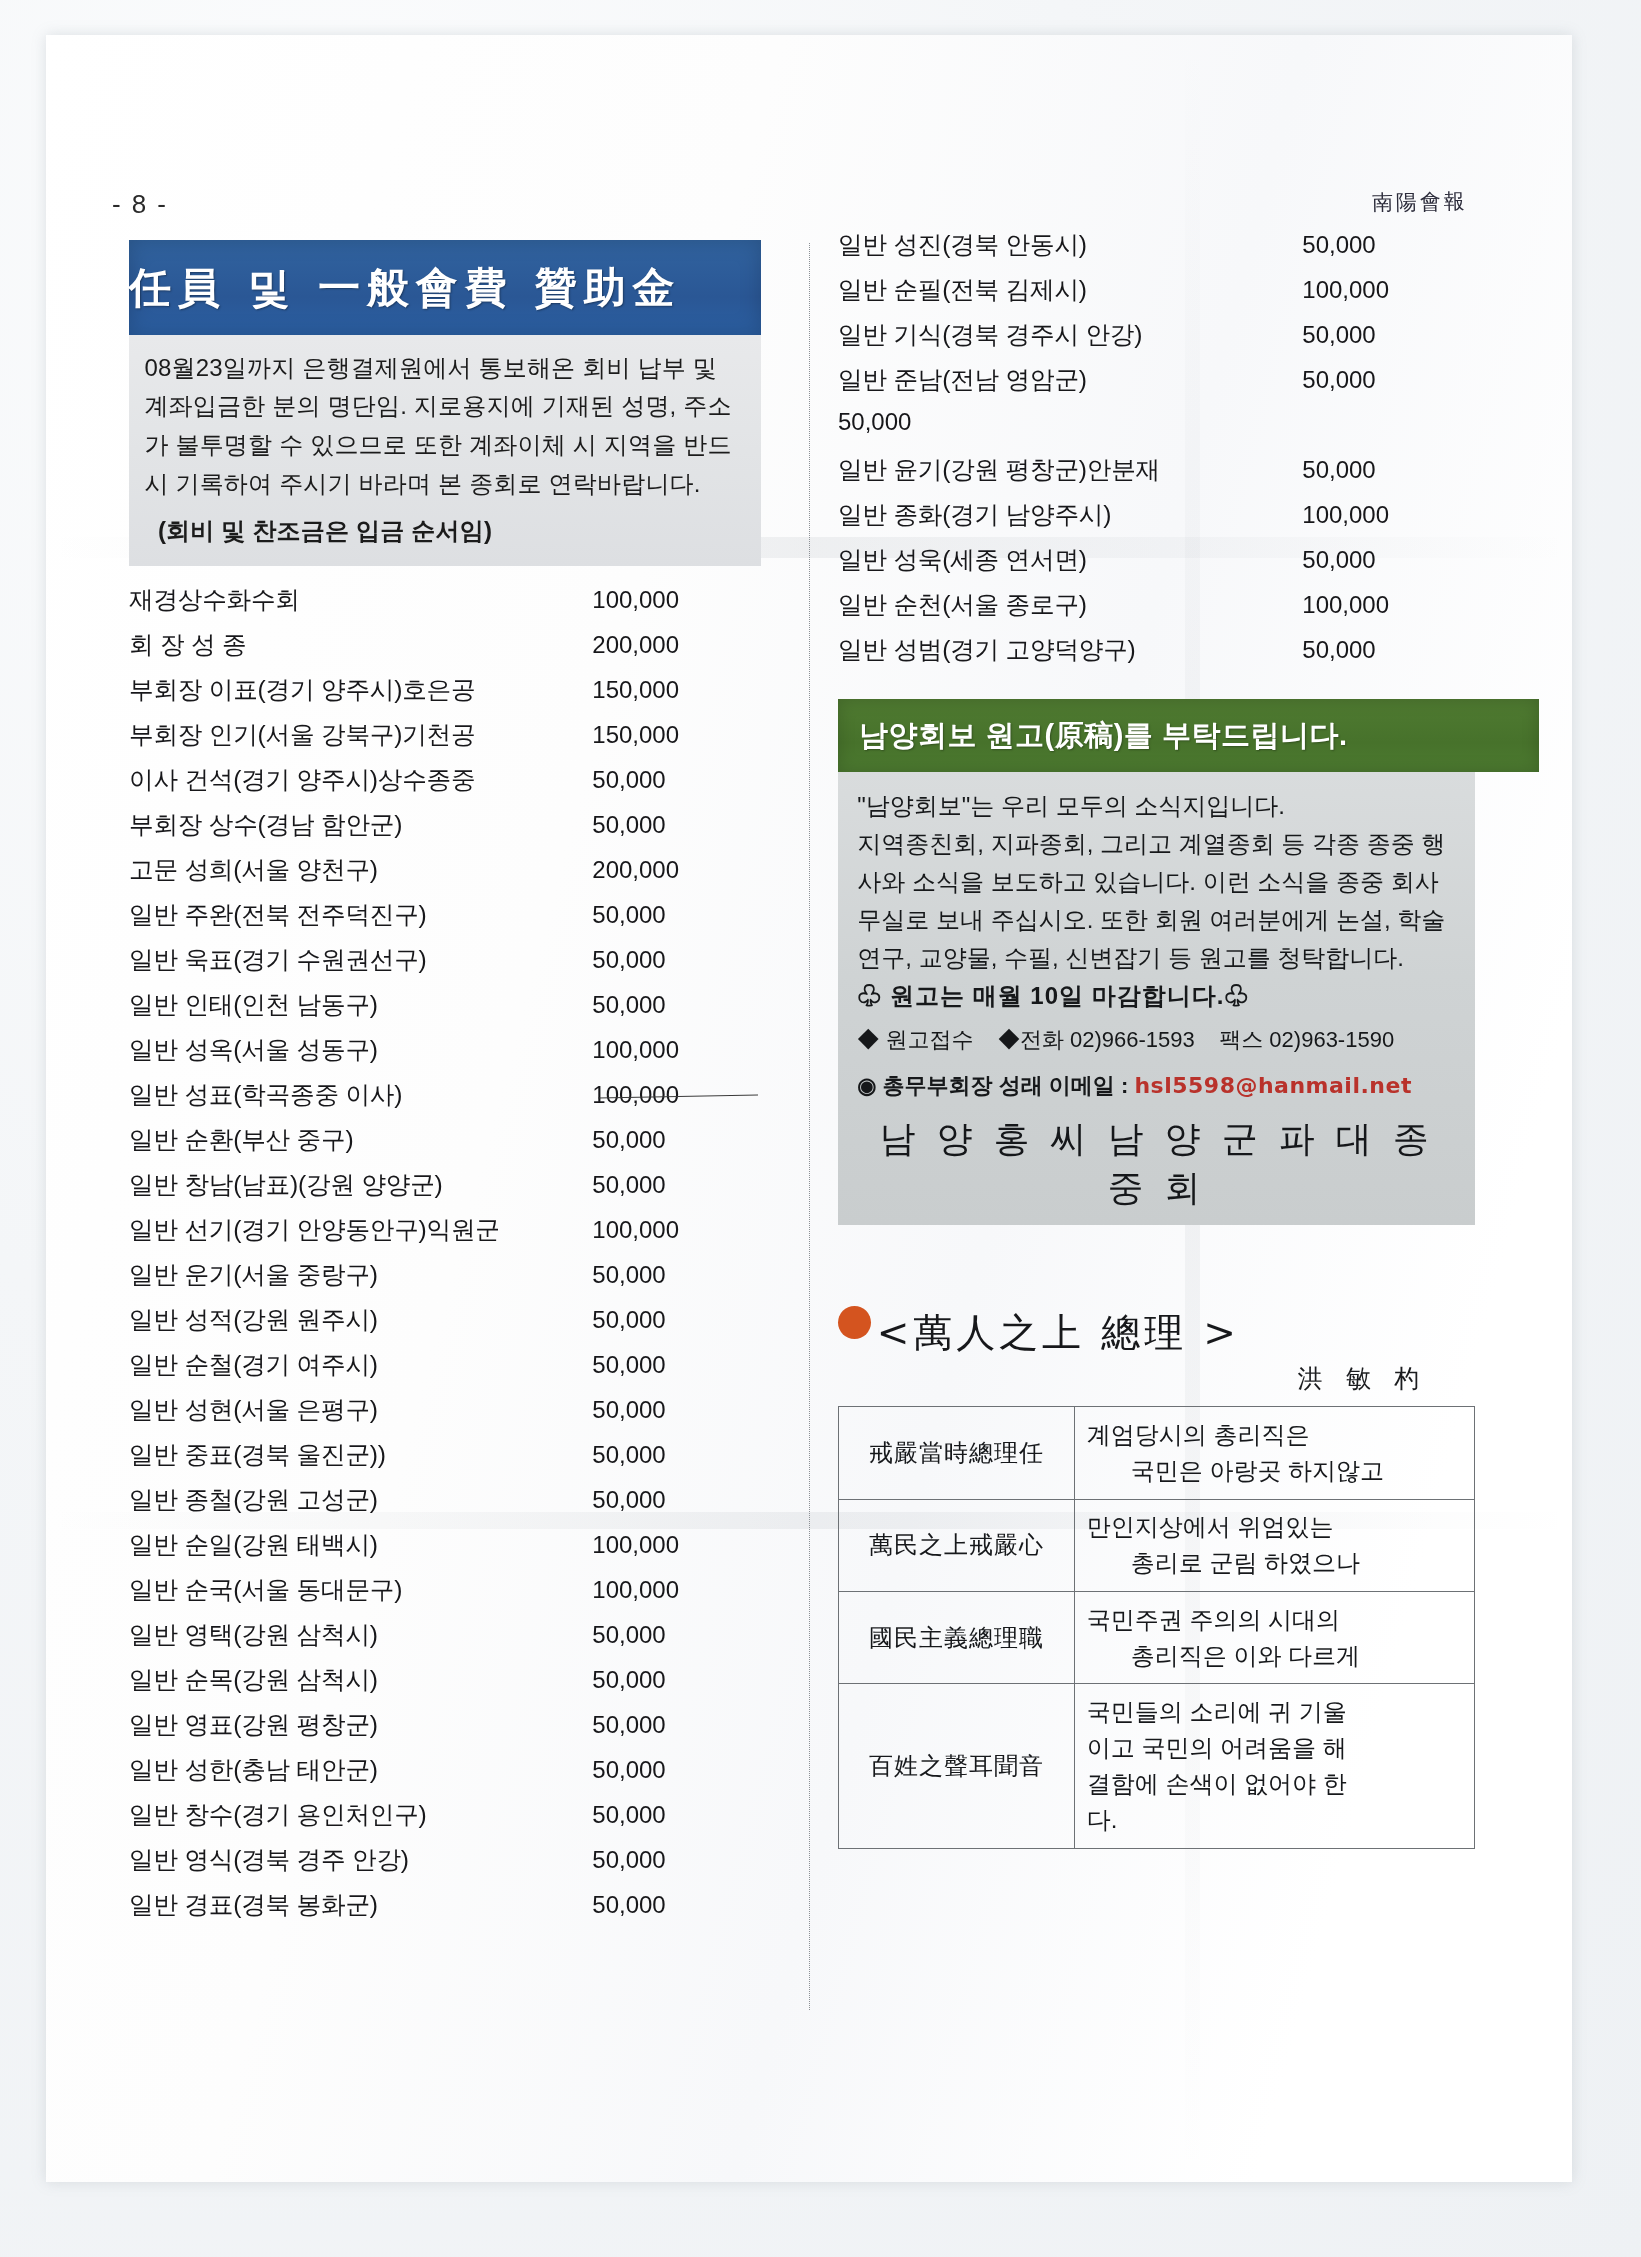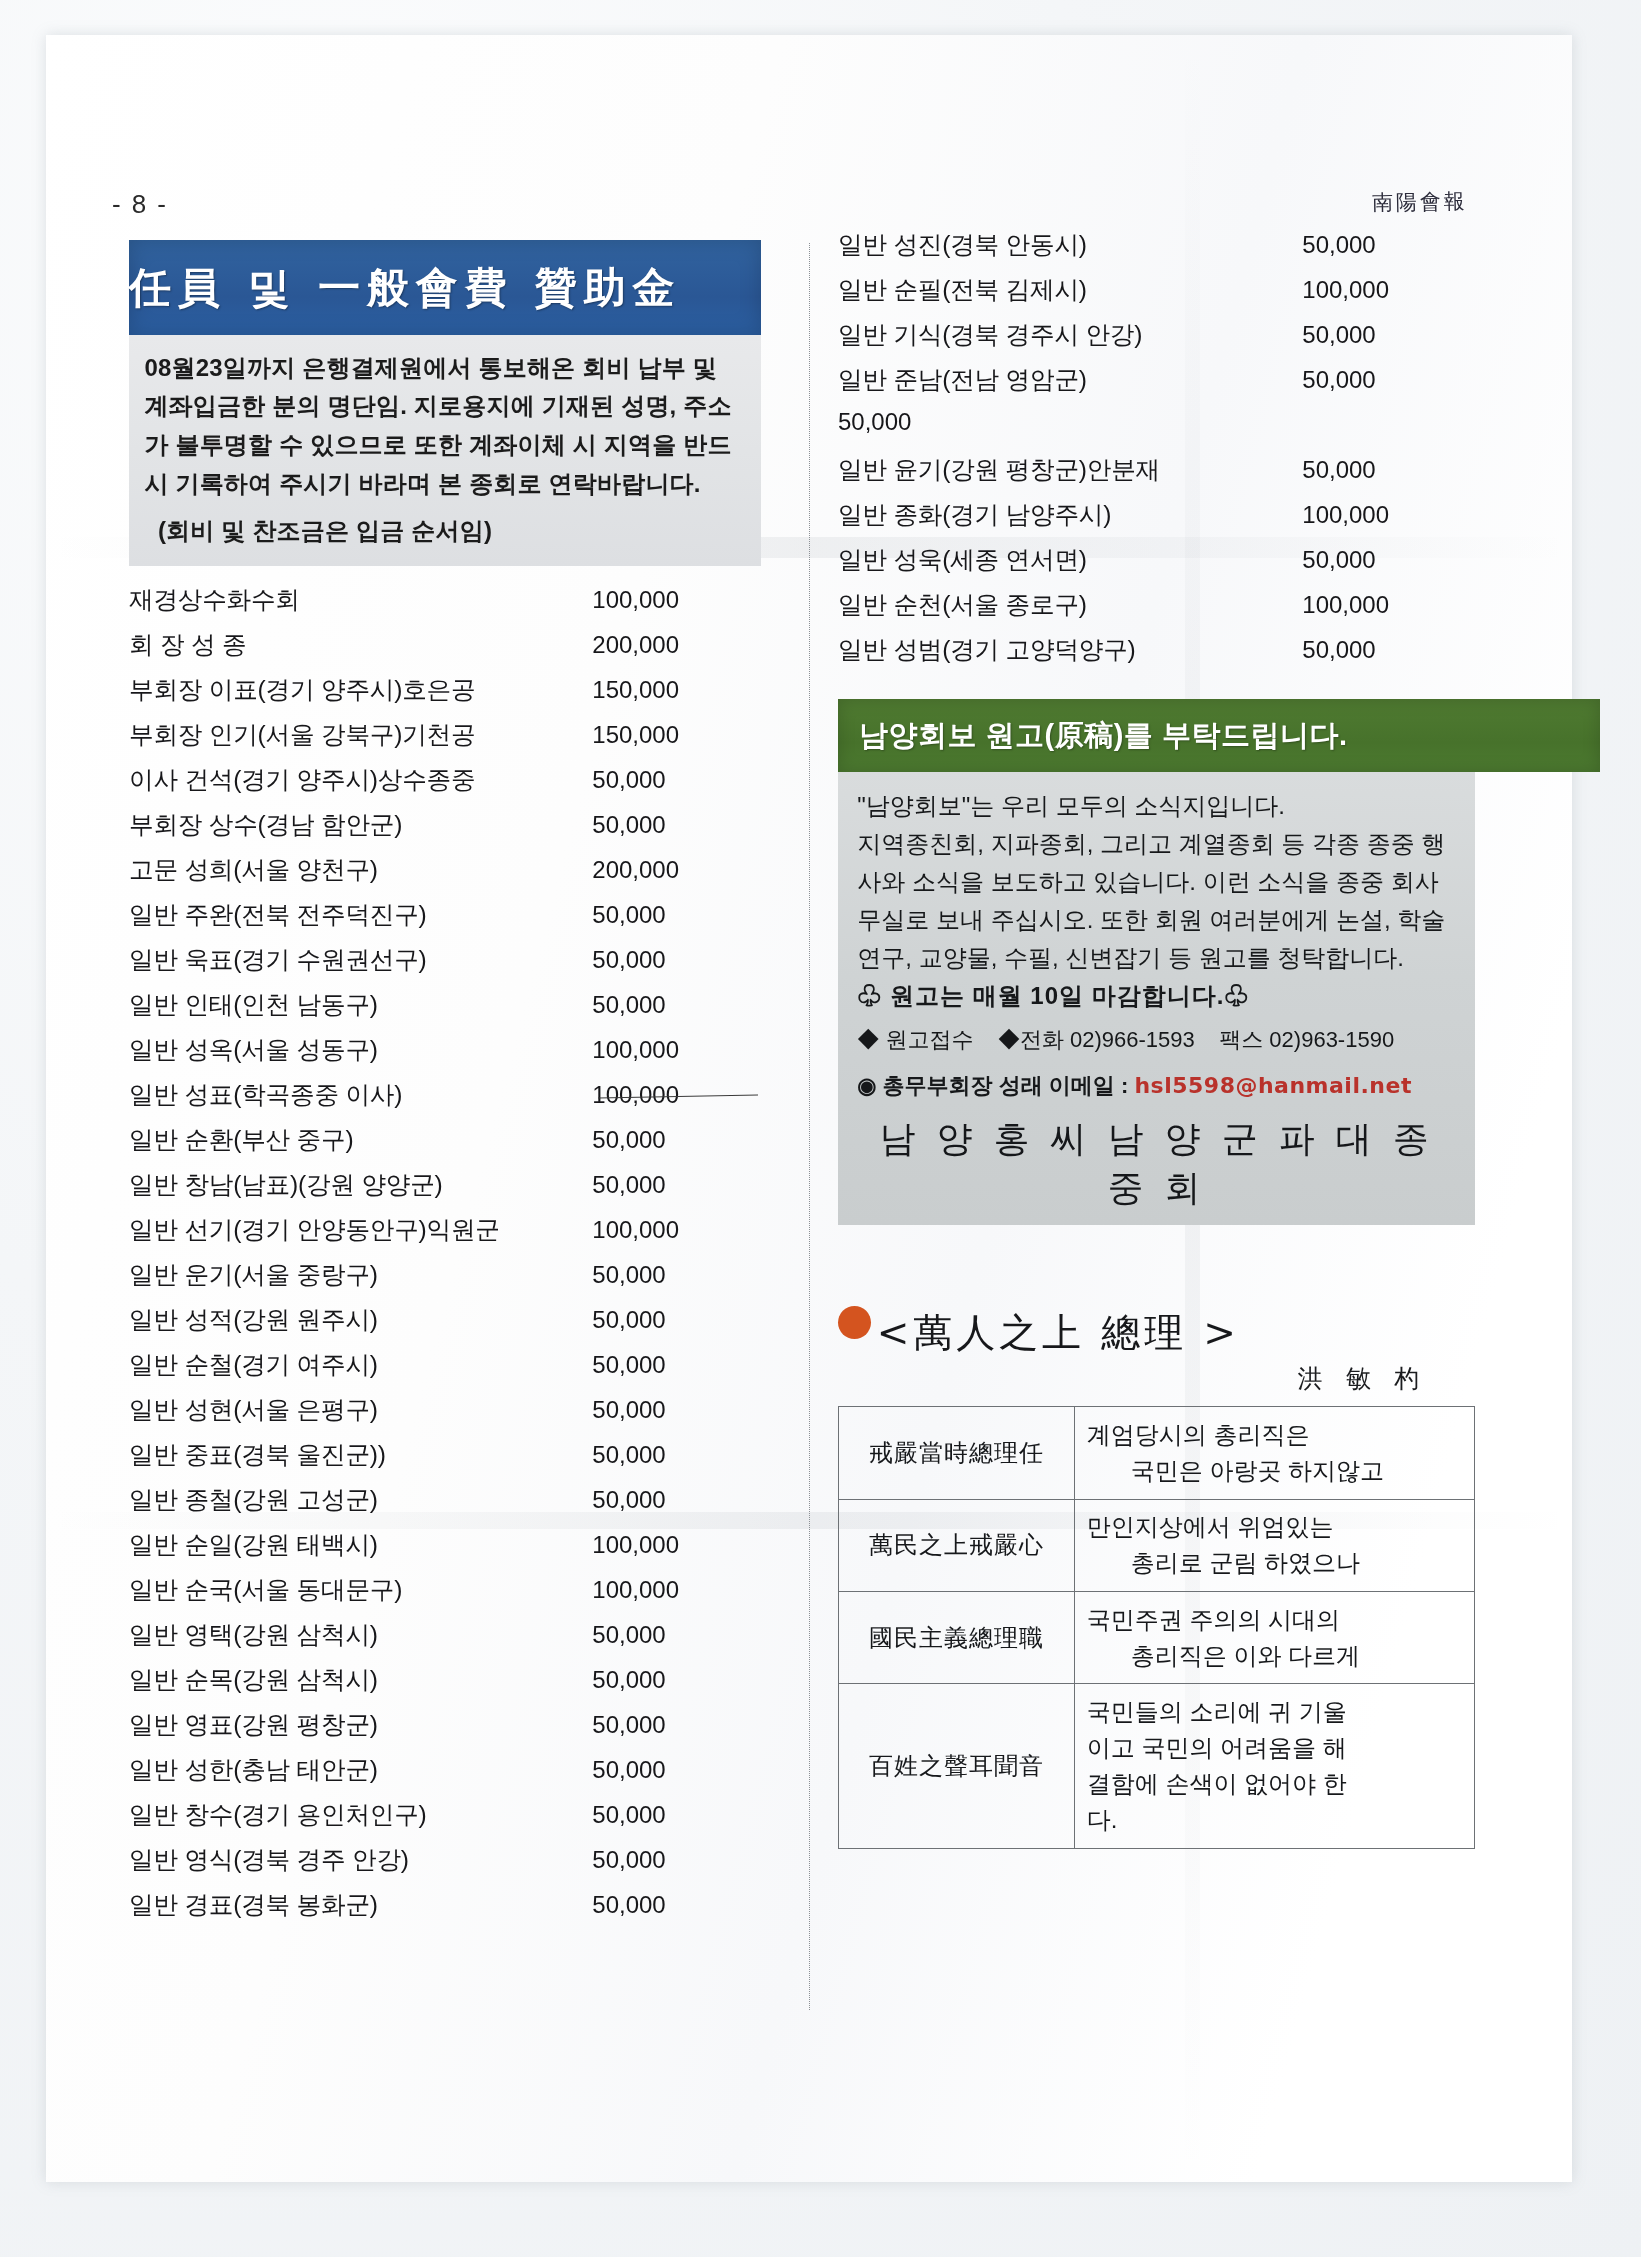--- a/index.html
+++ b/index.html
@@ -113,21 +113,20 @@
     background: linear-gradient(180deg, #e8e9eb 0%, #e2e4e6 50%, #dddfe2 100%);
     padding: 13.5px 15.4px 15.4px 15.4px;
     box-sizing: border-box;
     color: #1b1b1b;
   }
   #intro p {
     margin: 0;
     font-size: 24px;
     line-height: 1.62;
     letter-spacing: 0.2px;
-    font-weight: bold;
   }
   #intro-note {
     margin-top: 7.7px !important;
     font-weight: bold;
     font-size: 24px;
     padding-left: 13.5px;
   }
 
   
   #donor-list {
@@ -165,21 +164,21 @@
   }
 
   
   #right-list .donor-row { height: 45px; }
   #right-list .donor-name { font-size: 24.6px; }
   #right-list .donor-amount { width: 183px; }
 
   
   #green-banner {
     margin-top: 21px;
-    width: 762px;
+    width: 701px;
     height: 73px;
     background: linear-gradient(180deg, #4f7a31 0%, #47722b 60%, #4c7a30 100%);
     display: flex;
     align-items: center;
     padding-left: 21px;
     box-sizing: border-box;
     box-shadow: inset 0 0 17.4px rgba(0,0,0,0.18);
   }
   #green-banner-title {
     color: #ffffff;

